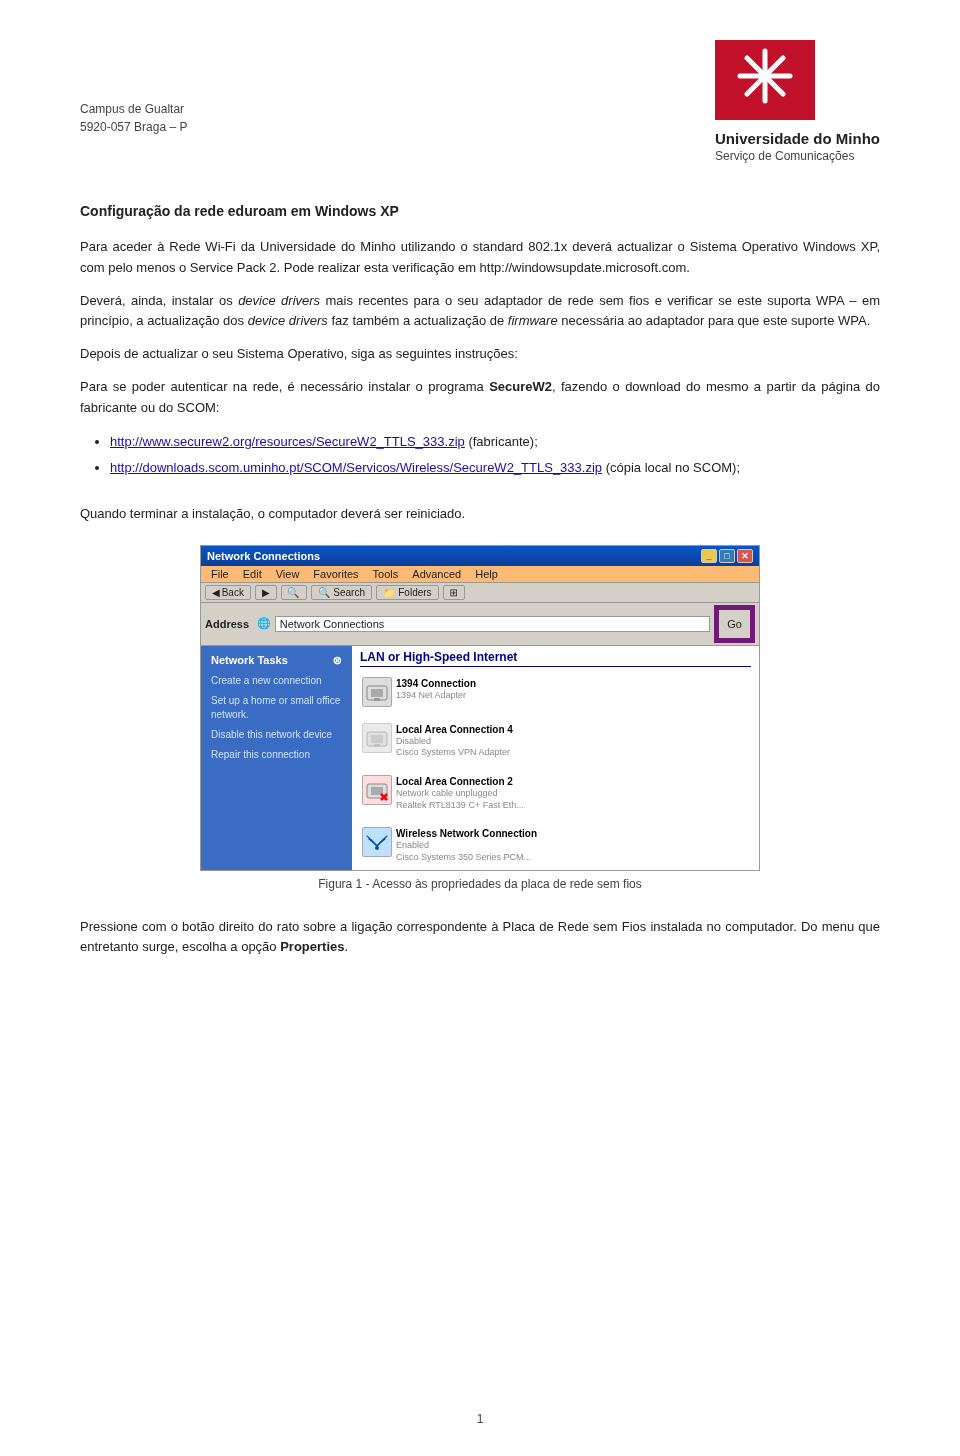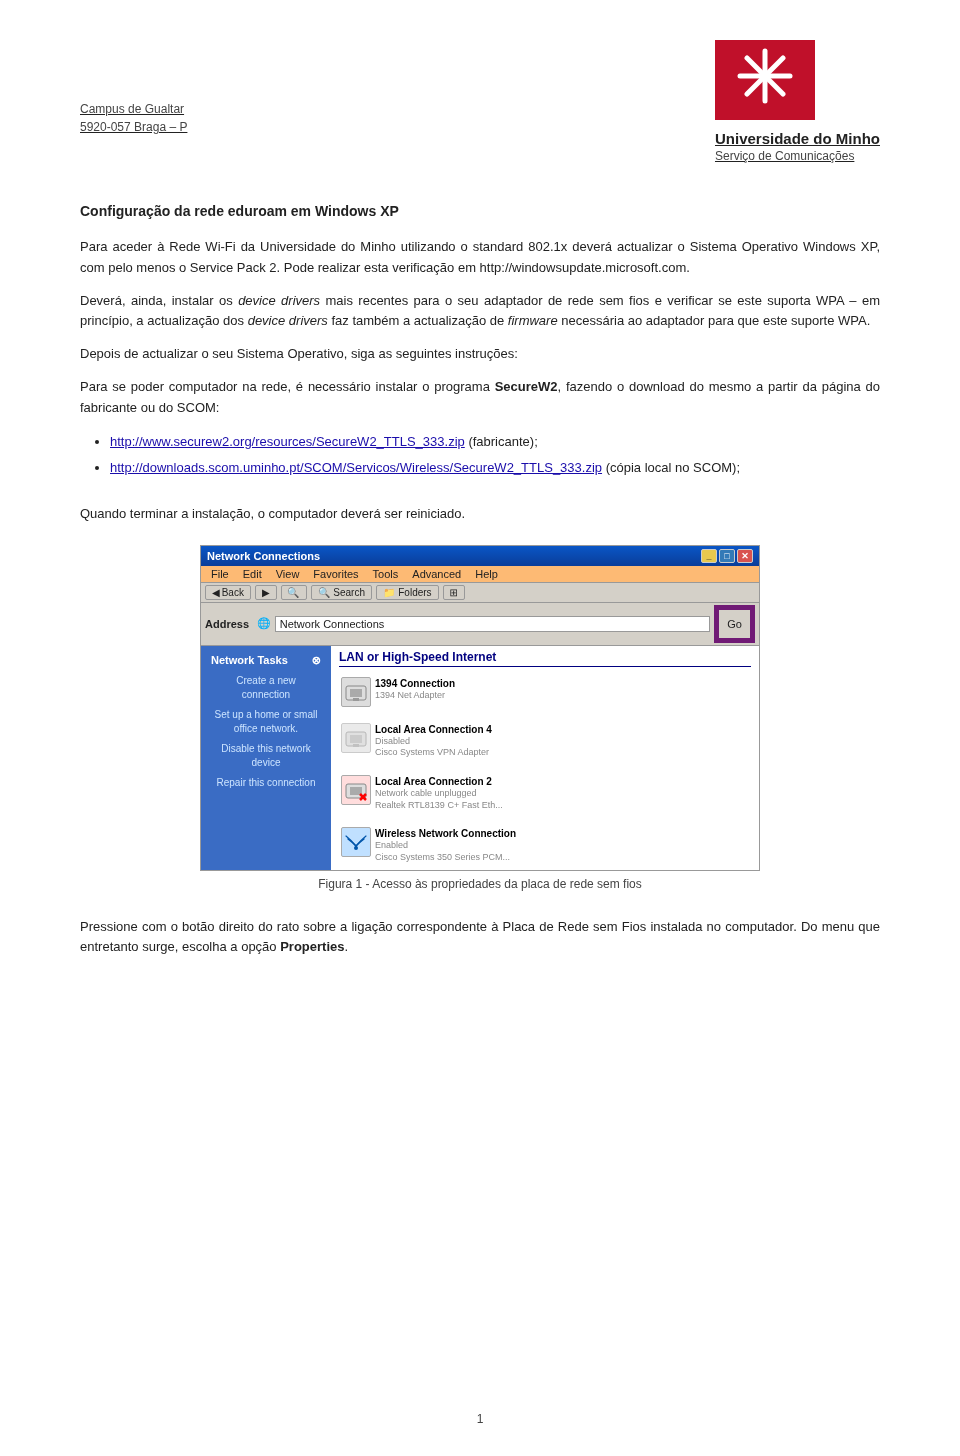--- a/index.html
+++ b/index.html
@@ -20,21 +20,20 @@
       position: relative;
     }
 
     
     .header {
       display: flex;
       justify-content: space-between;
       align-items: flex-start;
       margin-bottom: 40px;
       border-bottom: none;
-      text-decoration: underline;
     }
 
     .header-left {
       display: flex;
       flex-direction: column;
       justify-content: flex-end;
       padding-top: 60px;
     }
 
     .header-left .address-line {
@@ -243,26 +242,25 @@
       cursor: pointer;
     }
 
     .win-content {
       display: flex;
       background: #fff;
       min-height: 180px;
     }
 
     .win-sidebar {
-      width: 130px;
+      width: 151px;
       background: #3a6cc4;
       padding: 4px;
       font-size: 10px;
       flex-shrink: 0;
-      text-align: center;
     }
 
     .win-sidebar-title {
       background: #3a6cc4;
       color: #fff;
       font-weight: bold;
       font-size: 11px;
       padding: 4px 6px;
       display: flex;
       align-items: center;
@@ -404,21 +402,21 @@
   
   <p class="body-text">
     Deverá, ainda, instalar os <em>device drivers</em> mais recentes para o seu adaptador de rede sem fios e verificar se este suporta WPA – em princípio, a actualização dos <em>device drivers</em> faz também a actualização de <em>firmware</em> necessária ao adaptador para que este suporte WPA.
   </p>
 
   
   <p class="body-text">Depois de actualizar o seu Sistema Operativo, siga as seguintes instruções:</p>
 
   
   <p class="body-text">
-    <span>Para se poder computador na rede, é necessário instalar o programa </span><strong>SecureW2</strong><span>, fazendo o download do mesmo a partir da página do fabricante ou do SCOM:</span>
+    <span>Para se poder autenticar na rede, é necessário instalar o programa </span><strong>SecureW2</strong><span>, fazendo o download do mesmo a partir da página do fabricante ou do SCOM:</span>
   </p>
 
   
   <ul class="bullet-list">
     <li>
       <span class="link-text">http://www.securew2.org/resources/SecureW2_TTLS_333.zip</span><span> (fabricante);</span>
     </li>
     <li>
       <span class="link-text">http://downloads.scom.uminho.pt/SCOM/Servicos/Wireless/SecureW2_TTLS_333.zip</span><span> (cópia local no SCOM);</span>
     </li>

